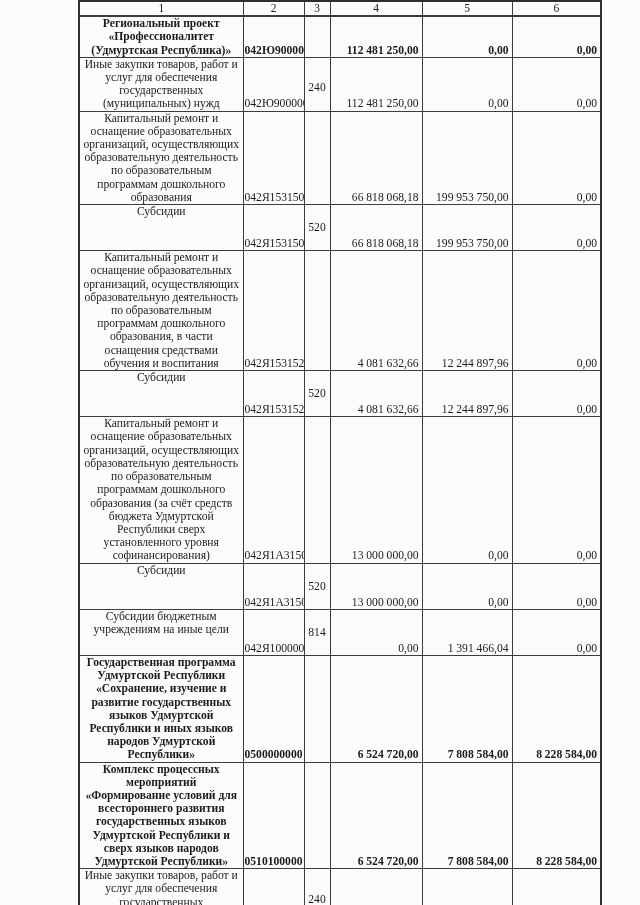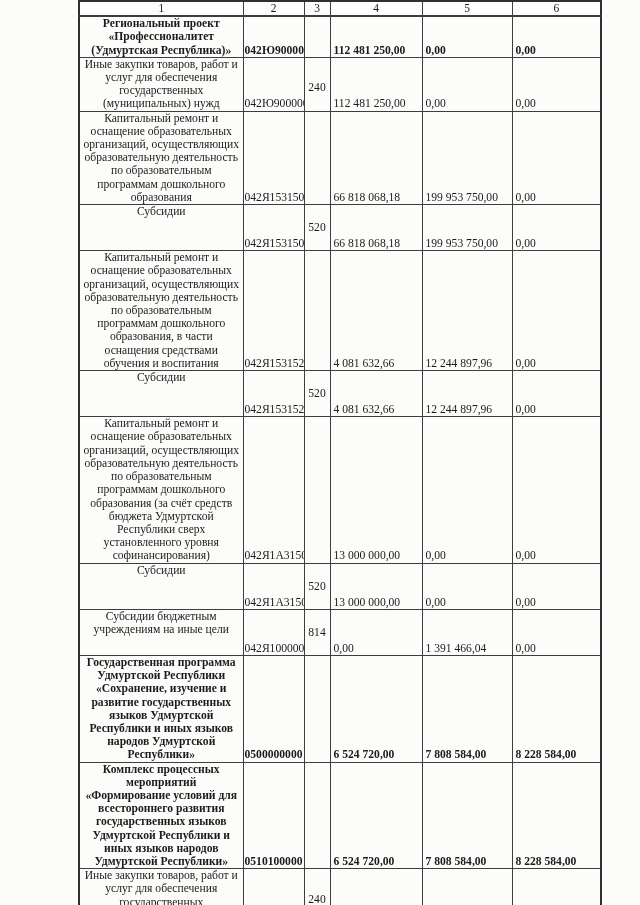--- a/index.html
+++ b/index.html
@@ -34,21 +34,21 @@
     height: 14px;
     text-align: center;
     padding: 0;
     font-size: 11.5px;
     border-bottom-width: 2px;
   }
   td { padding: 0 3px; }
   td.name  { text-align: center;  vertical-align: top; }
   td.code  { text-align: center; vertical-align: bottom; padding: 0 1px; }
   td.etype { text-align: center; vertical-align: bottom; padding: 16px 1px; }
-  td.num   { text-align: left; vertical-align: bottom; }
+  td.num   { text-align: right; vertical-align: bottom; }
   tr.bold td { font-weight: bold; }
 </style>
 </head>
 <body>
 
 <div class="sheet">
 
   <table class="budget">
     <colgroup>
       <col style="width:164px">
@@ -143,21 +143,21 @@
         </tr>
         <tr class="bold">
           <td class="name">Государственная программа Удмуртской Республики «Сохранение, изучение и развитие государственных языков Удмуртской Республики и иных языков народов Удмуртской Республики»</td>
           <td class="code">0500000000</td>
           <td class="etype"></td>
           <td class="num">6 524 720,00</td>
           <td class="num">7 808 584,00</td>
           <td class="num">8 228 584,00</td>
         </tr>
         <tr class="bold">
-          <td class="name">Комплекс процессных мероприятий «Формирование условий для всестороннего развития государственных языков Удмуртской Республики и иных языков народов Удмуртской Республики»</td>
+          <td class="name">Комплекс процессных мероприятий «Формирование условий для всестороннего развития государственных языков Удмуртской Республики и сверх языков народов Удмуртской Республики»</td>
           <td class="code">0510100000</td>
           <td class="etype"></td>
           <td class="num">6 524 720,00</td>
           <td class="num">7 808 584,00</td>
           <td class="num">8 228 584,00</td>
         </tr>
         <tr>
           <td class="name">Иные закупки товаров, работ и услуг для обеспечения государственных (муниципальных) нужд</td>
           <td class="code">0510100000</td>
           <td class="etype">240</td>

